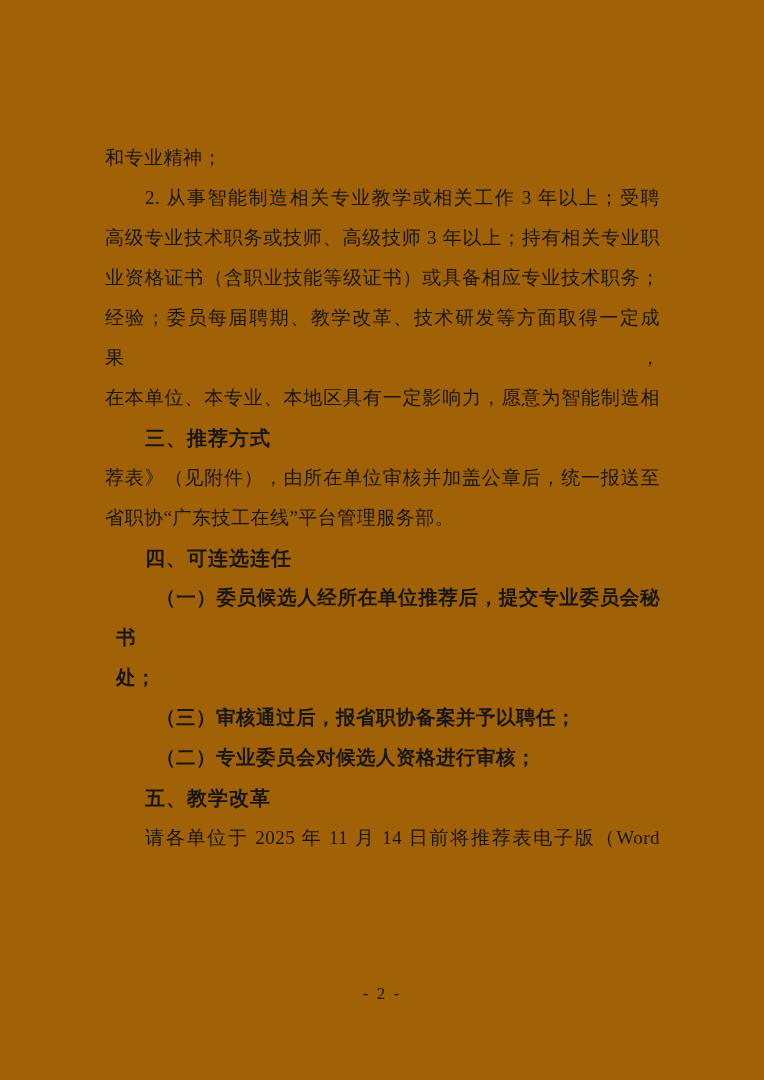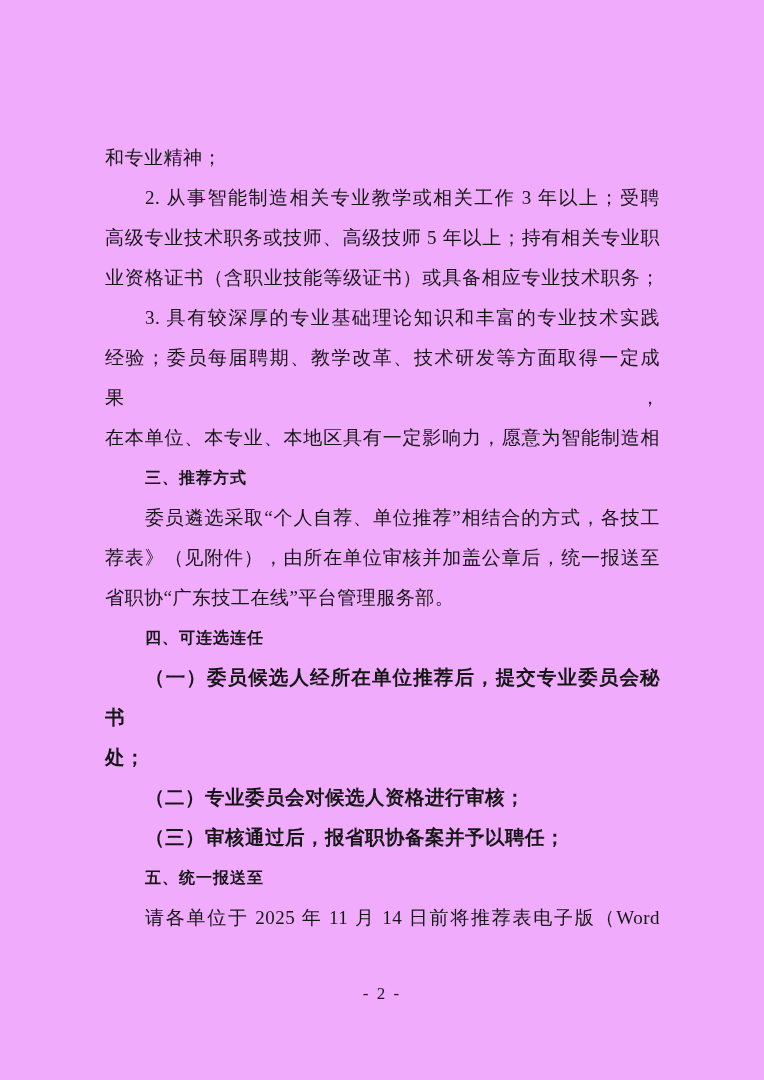--- a/index.html
+++ b/index.html
@@ -7,21 +7,21 @@
     padding: 0;
     background: #ffffff;
     width: 764px;
     height: 1080px;
     overflow: hidden;
   }
   .page {
     position: relative;
     width: 764px;
     height: 1080px;
-    background: #f0abfc;
+    background: #a16207;
     color: #161616;
     font-family: "Liberation Serif", serif;
   }
   .content {
     position: absolute;
     left: 105px;
     top: 138px;
     width: 555px;
     font-size: 19px;
     line-height: 40px;
@@ -34,26 +34,27 @@
   }
   .ln.end {
     text-align-last: left;
   }
   .ind {
     text-indent: 40px;
   }
   .hd {
     font-family: "Liberation Sans", sans-serif;
     font-weight: 700;
-    font-size: 16px;
+    font-size: 20px;
     letter-spacing: 1px;
   }
   .kai {
     font-weight: 700;
     font-size: 19.5px;
+    margin-left: 11px;
   }
   .bold {
     font-weight: 400;
   }
   .footer {
     position: absolute;
     left: 0;
     top: 984px;
     width: 764px;
     text-align: center;
@@ -62,33 +63,31 @@
     color: #1a1a1a;
   }
 </style>
 </head>
 <body>
 
 <div class="page">
   <div class="content">
     <div class="ln end">和专业精神；</div>
     <div class="ln ind">2. 从事智能制造相关专业教学或相关工作 3 年以上；受聘</div>
-    <div class="ln">高级专业技术职务或技师、高级技师 5 年以上；持有相关专业职</div>
+    <div class="ln">高级专业技术职务或技师、高级技师 3 年以上；持有相关专业职</div>
     <div class="ln">业资格证书（含职业技能等级证书）或具备相应专业技术职务；</div>
-    <div class="ln ind">3. 具有较深厚的专业基础理论知识和丰富的专业技术实践</div>
     <div class="ln">经验；委员每届聘期、教学改革、技术研发等方面取得一定成果，</div>
     <div class="ln">在本单位、本专业、本地区具有一定影响力，愿意为智能制造相</div>
     <div class="ln end ind hd">三、推荐方式</div>
-    <div class="ln ind">委员遴选采取“个人自荐、单位推荐”相结合的方式，各技工</div>
     <div class="ln">荐表》（见附件），由所在单位审核并加盖公章后，统一报送至</div>
     <div class="ln end">省职协“广东技工在线”平台管理服务部。</div>
     <div class="ln end ind hd">四、可连选连任</div>
     <div class="ln ind kai">（一）委员候选人经所在单位推荐后，提交专业委员会秘书</div>
     <div class="ln end kai">处；</div>
+    <div class="ln end ind kai">（三）审核通过后，报省职协备案并予以聘任；</div>
     <div class="ln end ind kai">（二）专业委员会对候选人资格进行审核；</div>
-    <div class="ln end ind kai">（三）审核通过后，报省职协备案并予以聘任；</div>
-    <div class="ln end ind hd">五、统一报送至</div>
+    <div class="ln end ind hd">五、教学改革</div>
     <div class="ln ind">
       <span>请各单位于 2025 年 11 月 14 日前将推荐表电子版（</span><span class="bold">Word</span>
     </div>
   </div>
   <div class="footer">- 2 -</div>
 </div>
 
 </body></html>

